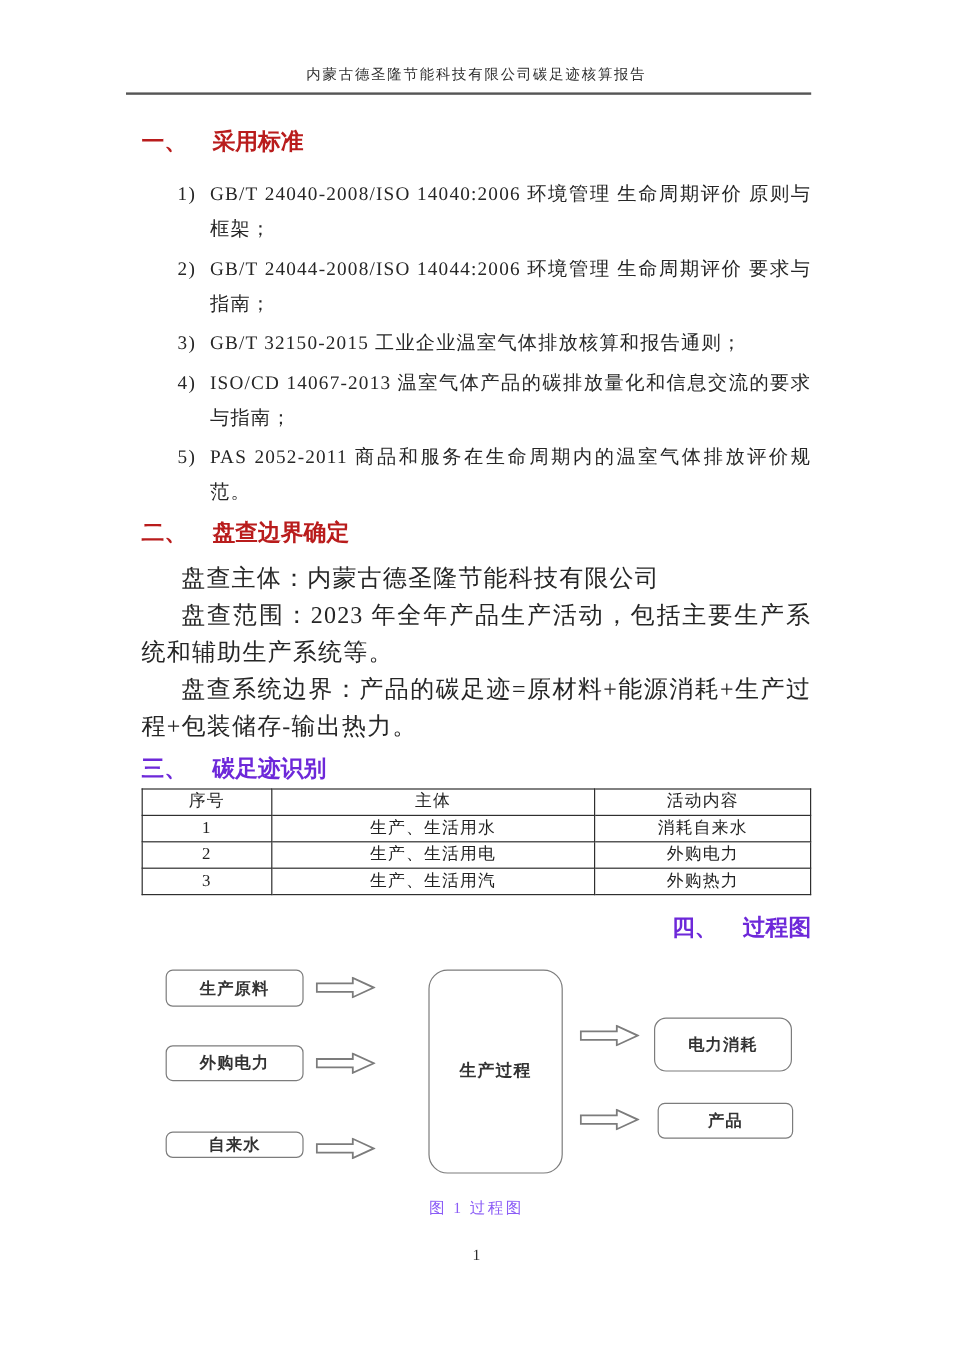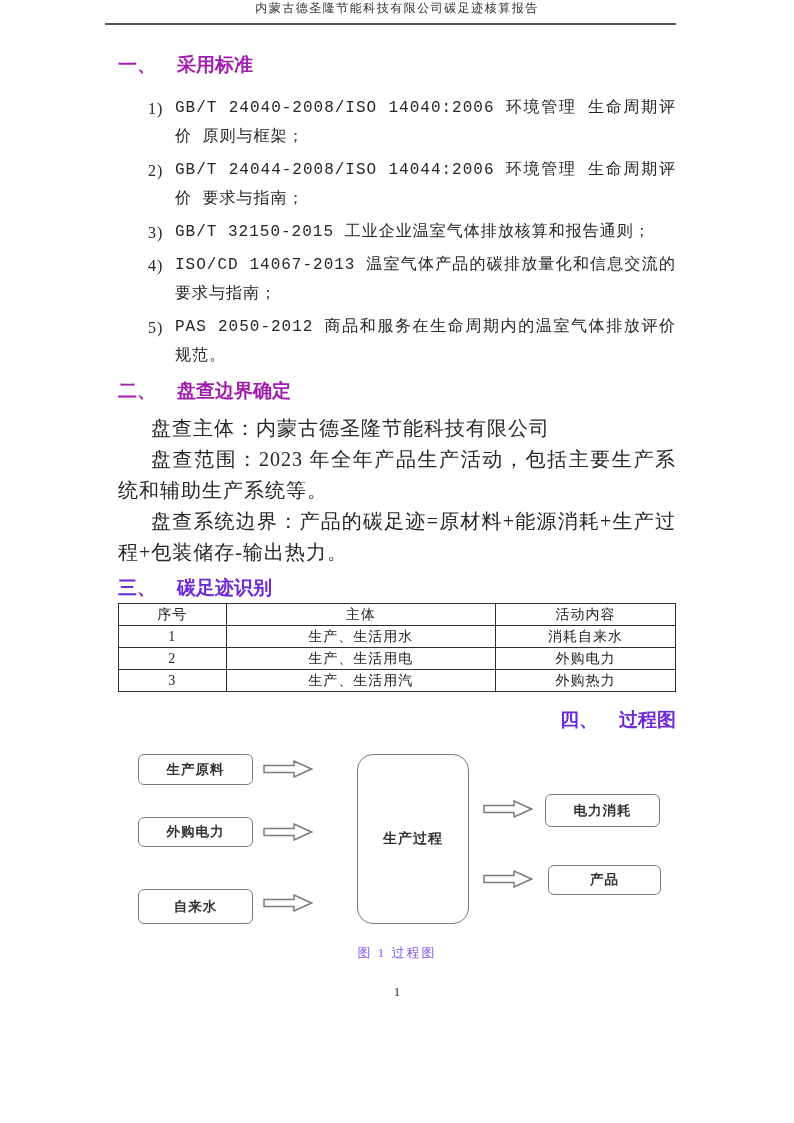--- a/index.html
+++ b/index.html
@@ -5,42 +5,42 @@
   html,body { margin:0; padding:0; }
   body {
     width:794px; height:1123px; background:#ffffff; overflow:hidden;
     font-family:"Liberation Serif","DejaVu Serif",serif; color:#262626;
     position:relative;
   }
   .content { padding:0 118px; }
 
   
   .doc-header {
-    text-align:center;
+    margin-top:54px; text-align:center;
     font-size:12px; letter-spacing:1.5px; color:#2e2e2e;
   }
   .header-rule {
     height:2px; background:#555; margin:6px 0 0 -13px;
   }
 
   
   .heading { line-height:24px; font-size:19px; font-weight:bold; }
-  .heading.sans { font-family:"Liberation Sans","DejaVu Sans",sans-serif; color:#a21caf; }
+  .heading.sans { font-family:"Liberation Sans","DejaVu Sans",sans-serif; color:#b91c1c; }
   .heading.serif { font-family:"Liberation Serif","DejaVu Serif",serif; color:#6d28d9; }
   .heading .h-title { margin-left:21px; }
   .heading-one { margin-top:28px; }
   .heading-two { margin-top:8px; }
   .heading-three { margin-top:8px; }
   .heading-four { margin-top:16px;text-align:right; }
 
   
   .std-list { margin-top:17px; }
   .std-item { display:flex; margin-bottom:4px; font-size:16px; line-height:29px; letter-spacing:1px; }
   .std-num { flex:none; width:27px; margin-left:30px; }
-  .std-text { flex:1; text-align:justify;font-family:Liberation Mono, monospace; }
+  .std-text { flex:1; text-align:justify; }
 
   
   .para { font-size:20px; line-height:31px; letter-spacing:1px; text-align:justify; text-indent:33px; }
   .para-first { margin-top:10px; }
 
   
   .table-caption { margin-top:12px; text-align:center; font-size:12.5px; letter-spacing:1px; color:#2b2b2b; }
   table.id-table { width:100%; margin-top:3px; border-collapse:collapse; table-layout:fixed;padding-left:33px; }
   .id-table th, .id-table td {
     border:1.8px solid #2f2f2f; height:21px; padding:0;
@@ -88,21 +88,21 @@
     <div class="std-item">
       <span class="std-num">3)</span>
       <span class="std-text">GB/T 32150-2015 工业企业温室气体排放核算和报告通则；</span>
     </div>
     <div class="std-item">
       <span class="std-num">4)</span>
       <span class="std-text">ISO/CD 14067-2013 温室气体产品的碳排放量化和信息交流的要求与指南；</span>
     </div>
     <div class="std-item">
       <span class="std-num">5)</span>
-      <span class="std-text">PAS 2050-2012 商品和服务在生命周期内的温室气体排放评价规范。</span>
+      <span class="std-text">PAS 2052-2011 商品和服务在生命周期内的温室气体排放评价规范。</span>
     </div>
   </div>
 
   <div class="heading sans heading-two">
     <span class="h-num">二、</span><span class="h-title">盘查边界确定</span>
   </div>
 
   <div class="para para-first">盘查主体：内蒙古德圣隆节能科技有限公司</div>
   <div class="para">盘查范围：2023 年全年产品生产活动，包括主要生产系统和辅助生产系统等。</div>
   <div class="para">盘查系统边界：产品的碳足迹=原材料+能源消耗+生产过程+包装储存-输出热力。</div>
@@ -142,21 +142,21 @@
   </tbody>
     </table>
 
   <div class="heading serif heading-four">
     <span class="h-num">四、</span><span class="h-title">过程图</span>
   </div>
 
   <div class="diagram">
     <div class="d-box" style="left:20px; top:12px; width:115px; height:31px;">生产原料</div>
     <div class="d-box" style="left:20px; top:75px; width:115px; height:30px;">外购电力</div>
-    <div class="d-box" style="left:20px; top:147px; width:115px; height:35px;">自来水</div>
+    <div class="d-box" style="left:20px; top:147px; width:115px; height:22px;">自来水</div>
 
     <span class="d-arrow" style="left:145px; top:18px;">
       <svg viewBox="0 0 50 18" width="50" height="18">
           <polygon points="1,5.5 31,5.5 31,1 48.5,9 31,17 31,12.5 1,12.5" fill="#ffffff" stroke="#7c7c7c" stroke-width="1.5"></polygon>
         </svg>
     </span>
     <span class="d-arrow" style="left:145px; top:81px;">
       <svg viewBox="0 0 50 18" width="50" height="18">
           <polygon points="1,5.5 31,5.5 31,1 48.5,9 31,17 31,12.5 1,12.5" fill="#ffffff" stroke="#7c7c7c" stroke-width="1.5"></polygon>
         </svg>
@@ -173,21 +173,21 @@
       <svg viewBox="0 0 50 18" width="50" height="18">
           <polygon points="1,5.5 31,5.5 31,1 48.5,9 31,17 31,12.5 1,12.5" fill="#ffffff" stroke="#7c7c7c" stroke-width="1.5"></polygon>
         </svg>
     </span>
     <span class="d-arrow" style="left:365px; top:128px;">
       <svg viewBox="0 0 50 18" width="50" height="18">
           <polygon points="1,5.5 31,5.5 31,1 48.5,9 31,17 31,12.5 1,12.5" fill="#ffffff" stroke="#7c7c7c" stroke-width="1.5"></polygon>
         </svg>
     </span>
 
-    <div class="d-box" style="left:427px; top:52px; width:115px; height:33px;">电力消耗</div>
+    <div class="d-box" style="left:427px; top:52px; width:115px; height:45px;border-radius:10px;">电力消耗</div>
     <div class="d-box" style="left:430px; top:123px; width:113px; height:30px;">产品</div>
   </div>
 
   <div class="fig-caption">图 1 过程图</div>
 
   <div class="page-number">1</div>
 
 </div>
 
 </body></html>

